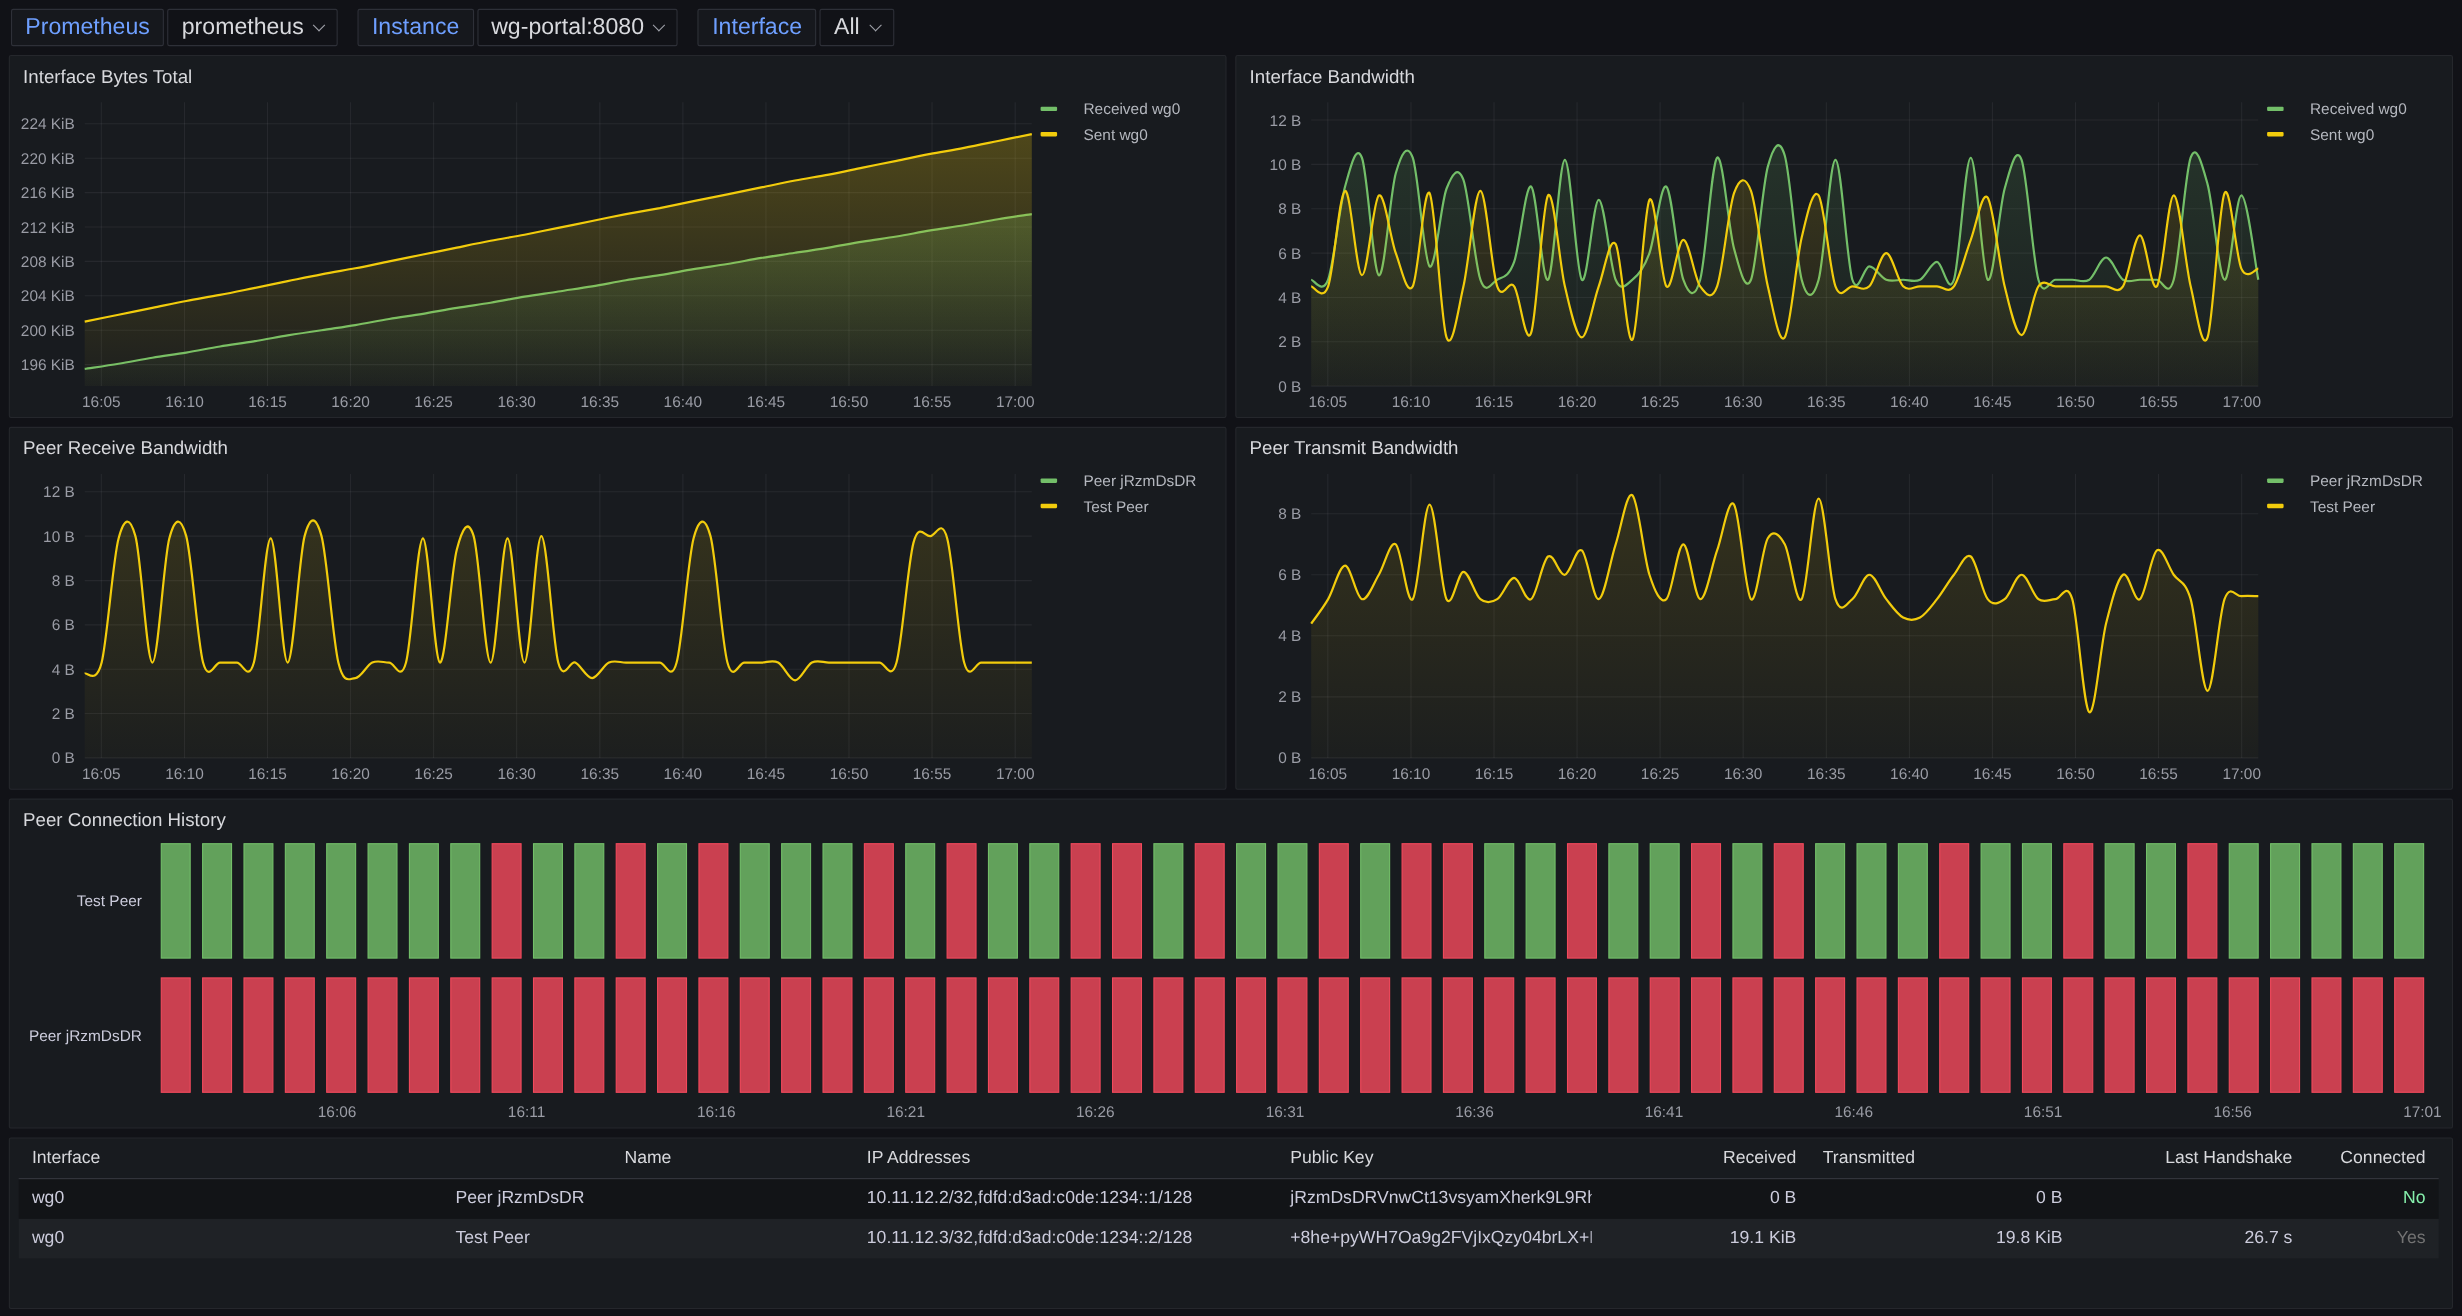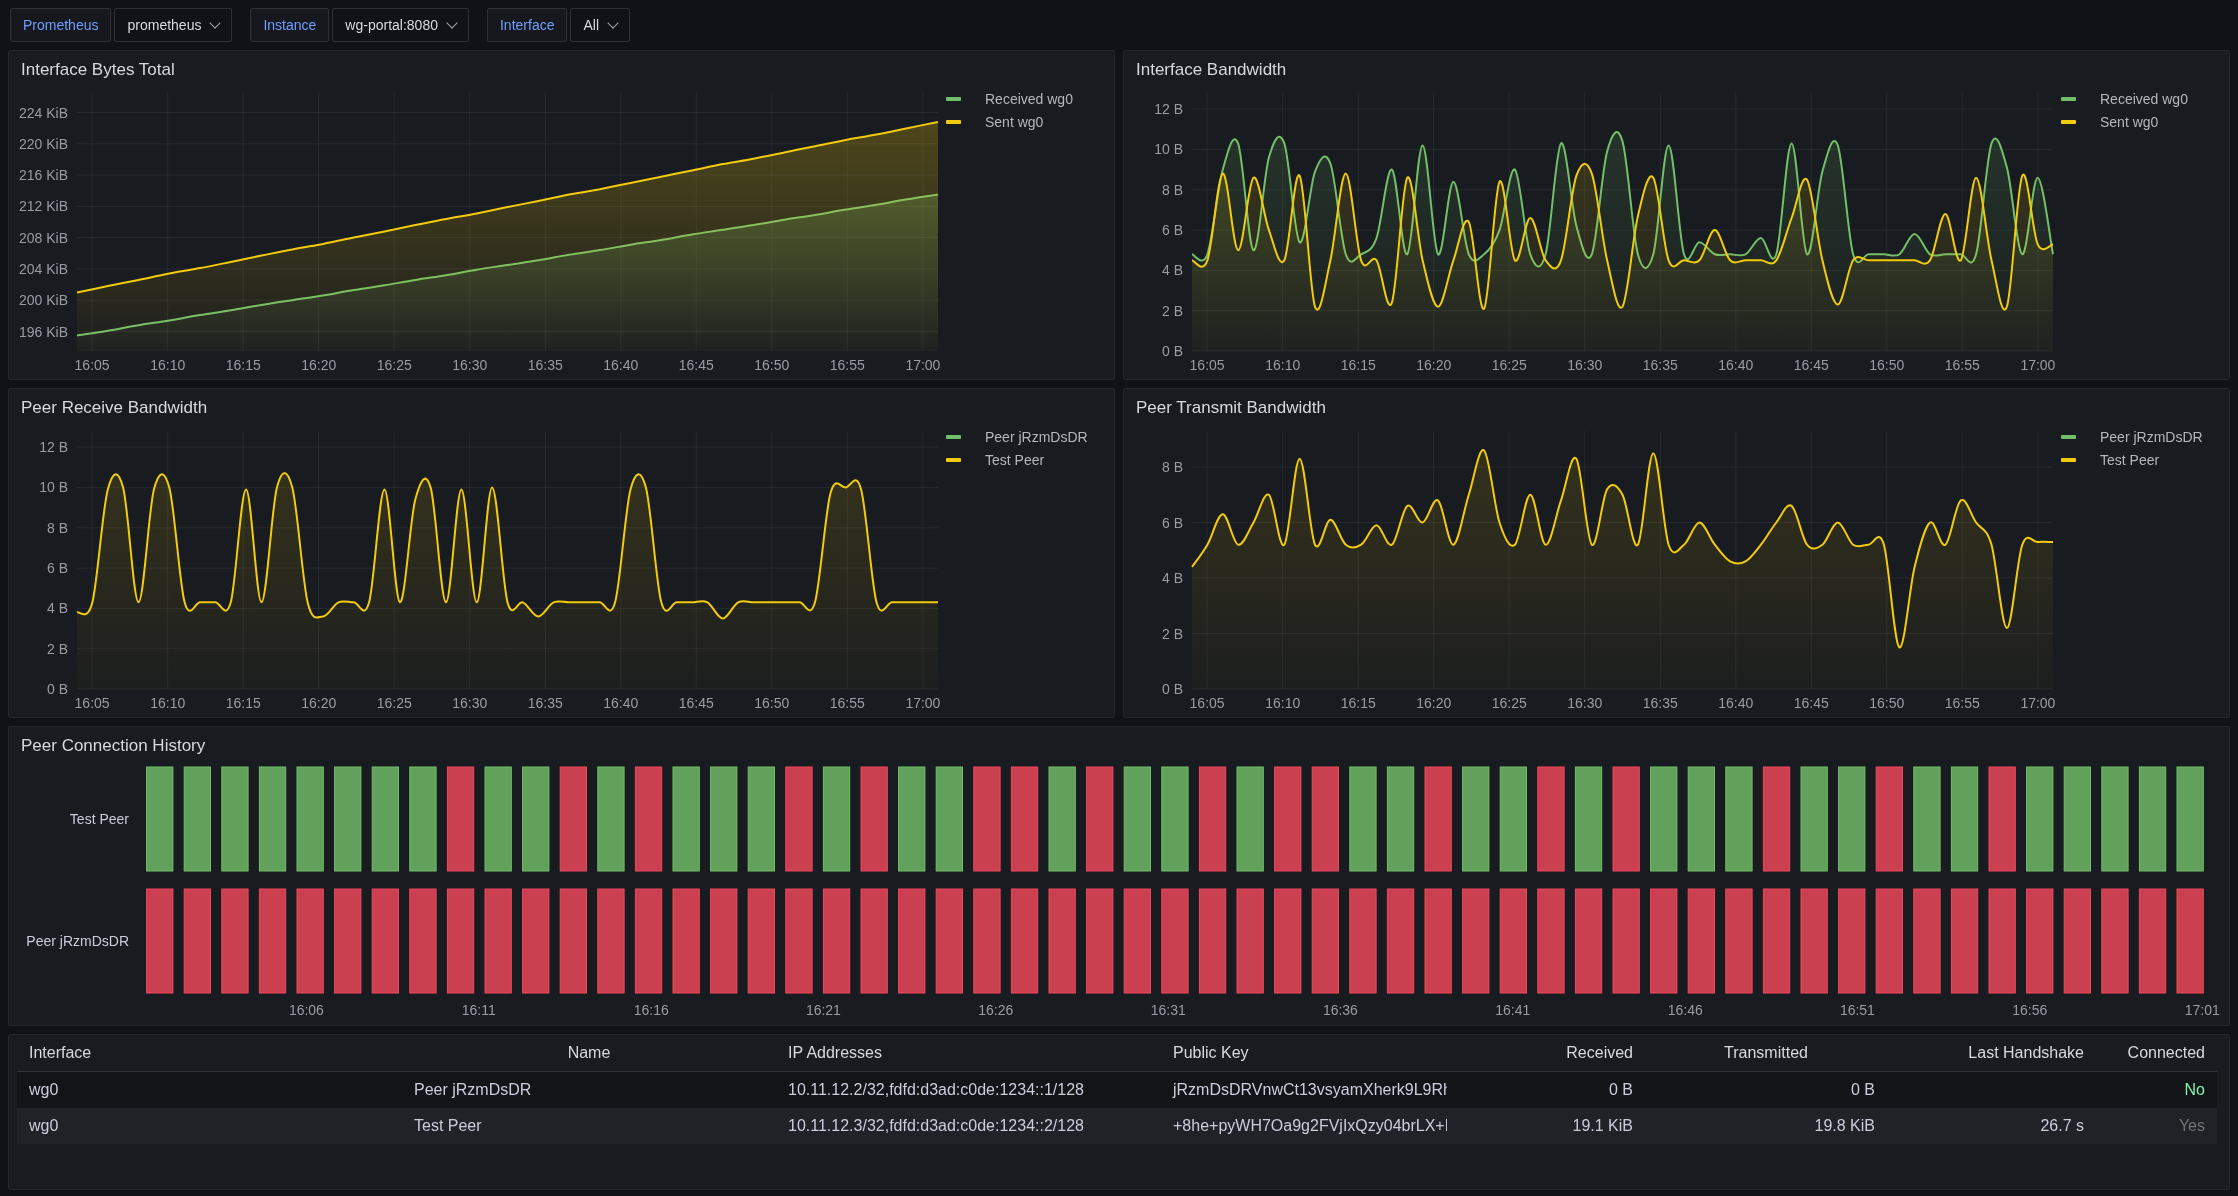--- a/index.html
+++ b/index.html
@@ -1,20 +1,20 @@
 <!DOCTYPE html>
 <html><head>
 <meta charset="utf-8">
 <style>
   html,body{margin:0;padding:0;background:#111217;width:2238px;height:1196px;overflow:hidden;
     font-family:"Liberation Sans",sans-serif;color:#CCCCDC;}
   .toolbar{display:flex;align-items:center;gap:18px;padding:8px 10px 6px;}
   .var-group{display:flex;gap:3px;}
   .chip{height:32px;display:flex;align-items:center;padding:0 12px;border:1px solid #2E3038;
-    border-radius:2px;font-size:14px;cursor:pointer;white-space:nowrap;}
+    border-radius:2px;font-size:21px;cursor:pointer;white-space:nowrap;}
   .chip.label{color:#6E9FFF;background:#16181D;}
   .chip.value{color:#D8D9DD;background:#111217;}
   .caret{width:7px;height:7px;border-right:1.5px solid #A0A2AA;border-bottom:1.5px solid #A0A2AA;
     transform:rotate(45deg);margin-left:10px;margin-bottom:4px;}
   .grid{display:grid;grid-template-columns:1fr 1fr;grid-template-rows:330px 330px 300px 156px;
     gap:8px;padding:2px 8px 8px;}
   .panel{background:#181B1F;border:1px solid #25272C;border-radius:2px;display:flex;
     flex-direction:column;overflow:hidden;}
   .panel.wide{grid-column:1 / span 2;}
   .panel-title{padding:9px 12px 3px;font-size:17px;font-weight:500;color:#D8D9DD;line-height:1.2;cursor:pointer;}
@@ -462,21 +462,21 @@
 
     <div class="panel wide">
       <div class="panel-body">
         <div class="table-wrap" id="peer-table">
             <div class="trow thead">
               <div class="tcell" style="width: 17.5%; text-align: left;">Interface</div>
               <div class="tcell" style="width: 17%; text-align: center;">Name</div>
               <div class="tcell" style="width: 17.5%; text-align: left;">IP Addresses</div>
               <div class="tcell" style="width: 13%; text-align: left;">Public Key</div>
               <div class="tcell" style="width: 9%; text-align: right;">Received</div>
-              <div class="tcell" style="width: 11%; text-align: center;">Transmitted</div>
+              <div class="tcell" style="width: 11%; text-align: left;">Transmitted</div>
               <div class="tcell" style="width: 9.5%; text-align: right;">Last Handshake</div>
               <div class="tcell" style="width: 5.5%; text-align: right;">Connected</div>
             </div>
             <div class="trow r0">
               <div class="tcell" style="width: 17.5%; text-align: left;">wg0</div>
               <div class="tcell" style="width: 17%; text-align: left;">Peer jRzmDsDR</div>
               <div class="tcell" style="width: 17.5%; text-align: left;">10.11.12.2/32,fdfd:d3ad:c0de:1234::1/128</div>
               <div class="tcell" style="width: 13%; text-align: left;">jRzmDsDRVnwCt13vsyamXherk9L9RhR</div>
               <div class="tcell" style="width: 9%; text-align: right;">0 B</div>
               <div class="tcell" style="width: 11%; text-align: right;">0 B</div>

